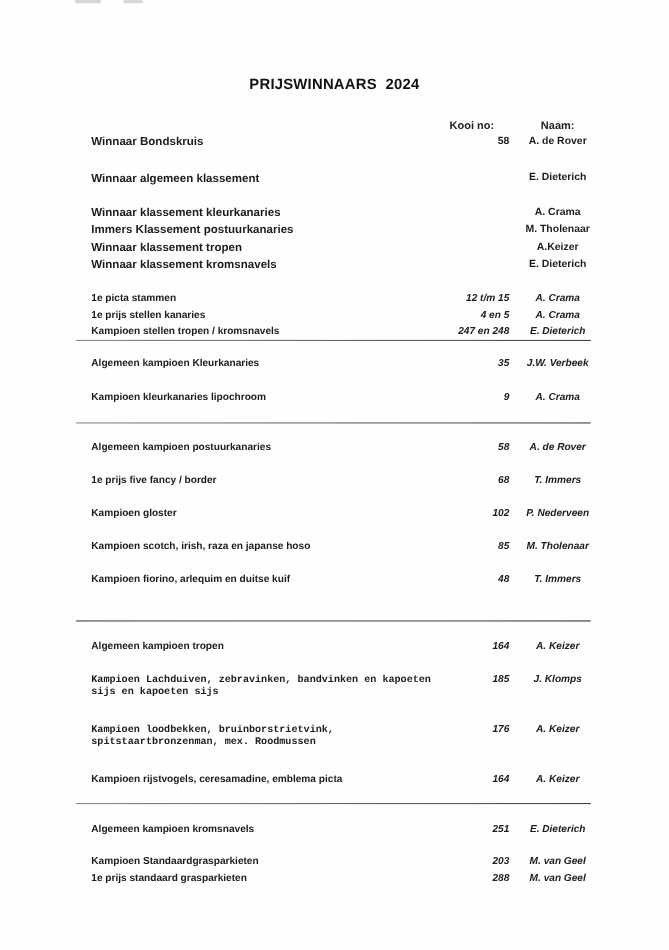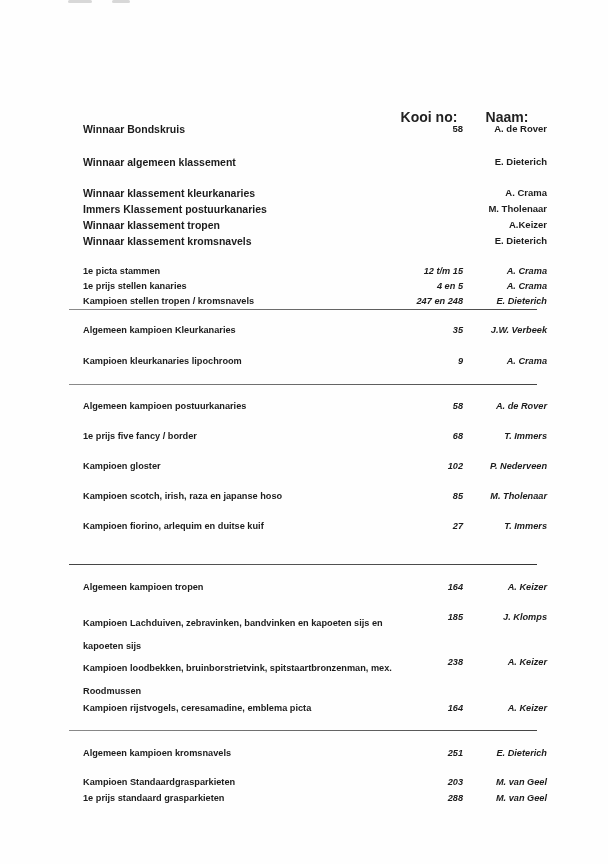--- a/index.html
+++ b/index.html
@@ -37,21 +37,21 @@
       text-align: center;
       font-weight: bold;
       font-size: 13.5px;
       letter-spacing: 0.2px;
       color: #111;
     }
     .title span { word-spacing: 4px; }
     .hdr {
       position: absolute;
       top: 109px;
-      font-size: 14px;
+      font-size: 10px;
       font-weight: bold;
       color: #222;
       text-align: center;
     }
     .row {
       position: absolute;
       left: 71px;
       width: 460px;
       font-weight: bold;
       color: #1c1c1c;
@@ -59,36 +59,37 @@
     .row .label {
       position: absolute;
       left: 0;
       top: 0;
       white-space: nowrap;
       margin-left: 12px;
     }
     .row .label.wrap {
       white-space: normal;
       width: 310px;
-      line-height: 23px;
+      line-height: 11px;
+      font-family: Liberation Mono, monospace;
     }
     .row .kooi {
       position: absolute;
       left: 322px;
       width: 70px;
       top: 0;
       text-align: right;
       white-space: nowrap;
     }
     .row .naam {
       position: absolute;
       left: 396px;
       width: 80px;
       top: 0;
-      text-align: right;
+      text-align: center;
       white-space: nowrap;
     }
     .big { font-size: 10.5px; }
     .big .kooi, .big .naam { font-size: 9.5px; }
     .small { font-size: 9.2px; }
     .small .kooi, .small .naam { font-size: 9.2px; font-style: italic; }
     .divider {
       position: absolute;
       left: 69px;
       width: 468px;
@@ -97,20 +98,21 @@
     }
   </style>
 </head>
 <body>
 
 <div class="page">
 
   <div class="scan-mark" style="left:68px;width:24px;"></div>
   <div class="scan-mark" style="left:112px;width:18px;"></div>
 
+  <div class="title"><span>PRIJSWINNAARS  2024</span></div>
 
   <div class="hdr" style="left:394px;width:70px;">Kooi no:</div>
   <div class="hdr" style="left:467px;width:80px;">Naam:</div>
 
   <div class="row big" style="top:123px;">
     <span class="label">Winnaar Bondskruis</span>
     <span class="kooi">58</span>
     <span class="naam">A. de Rover</span>
   </div>
   <div class="row big" style="top:156px;">
@@ -184,39 +186,39 @@
     <span class="kooi">102</span>
     <span class="naam">P. Nederveen</span>
   </div>
   <div class="row small" style="top:491px;">
     <span class="label">Kampioen scotch, irish, raza en japanse hoso</span>
     <span class="kooi">85</span>
     <span class="naam">M. Tholenaar</span>
   </div>
   <div class="row small" style="top:521px;">
     <span class="label">Kampioen fiorino, arlequim en duitse kuif</span>
-    <span class="kooi">27</span>
+    <span class="kooi">48</span>
     <span class="naam">T. Immers</span>
   </div>
 
   <div class="divider" style="top:564px;background:linear-gradient(to right,#444,#555 40%,#4a4a4a 80%,#333);"></div>
 
   <div class="row small" style="top:582px;">
     <span class="label">Algemeen kampioen tropen</span>
     <span class="kooi">164</span>
     <span class="naam">A. Keizer</span>
   </div>
   <div class="row small" style="top:612px;">
     <span class="label wrap">Kampioen Lachduiven, zebravinken, bandvinken en kapoeten sijs en kapoeten sijs</span>
     <span class="kooi">185</span>
     <span class="naam">J. Klomps</span>
   </div>
   <div class="row small" style="top:657px;">
     <span class="label wrap">Kampioen loodbekken, bruinborstrietvink, spitstaartbronzenman, mex. Roodmussen</span>
-    <span class="kooi">238</span>
+    <span class="kooi">176</span>
     <span class="naam">A. Keizer</span>
   </div>
   <div class="row small" style="top:703px;">
     <span class="label">Kampioen rijstvogels, ceresamadine, emblema picta</span>
     <span class="kooi">164</span>
     <span class="naam">A. Keizer</span>
   </div>
 
   <div class="divider" style="top:730px;"></div>
 

